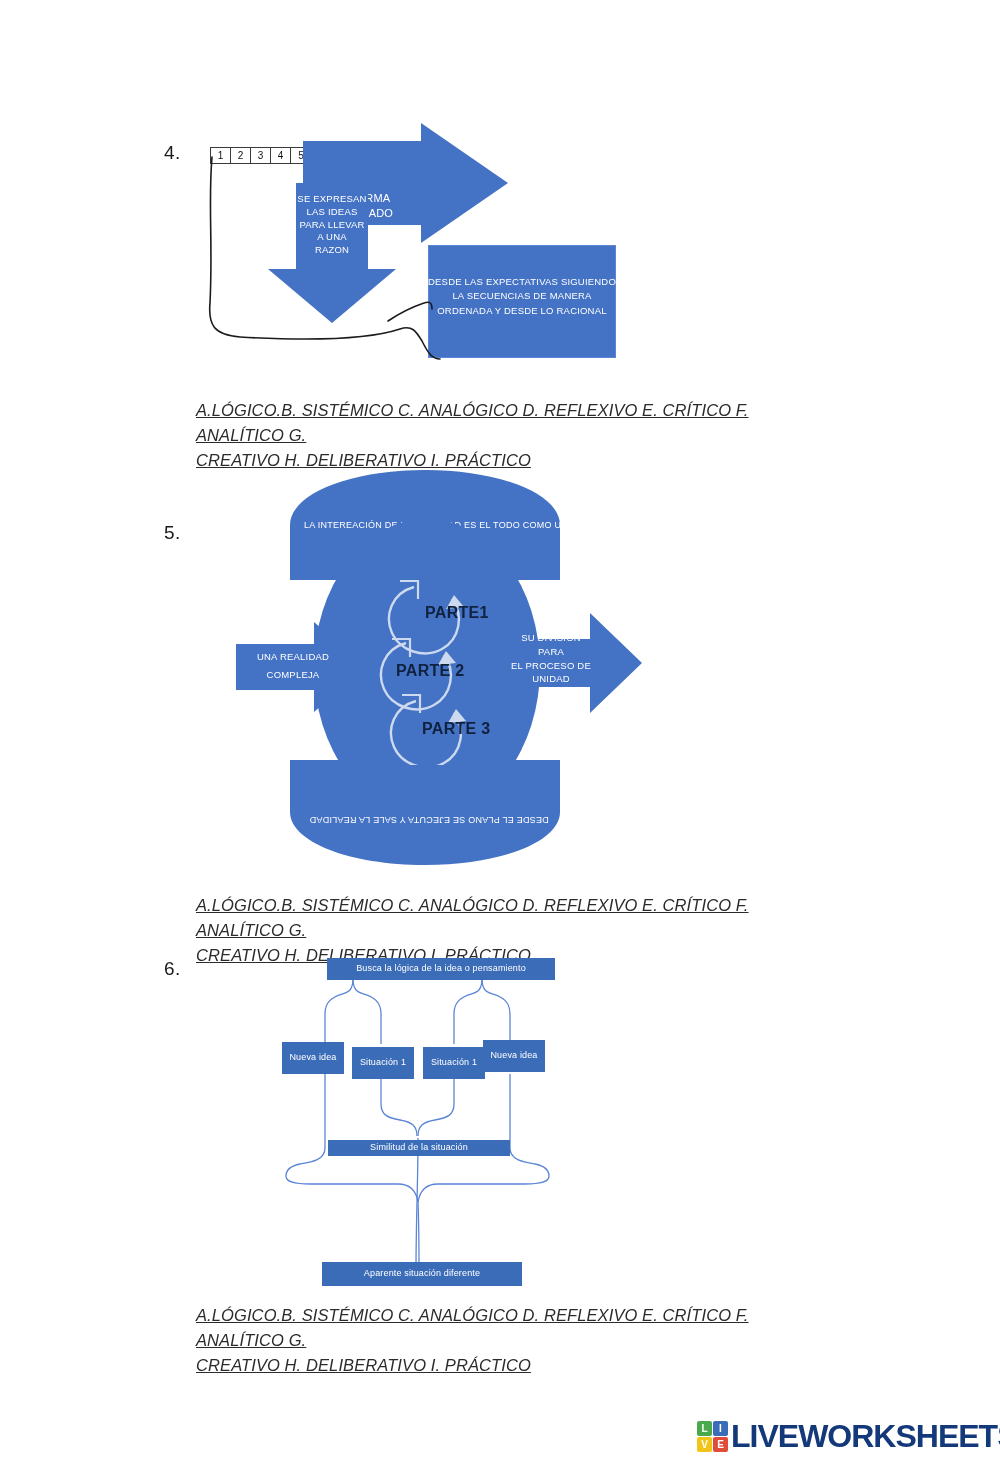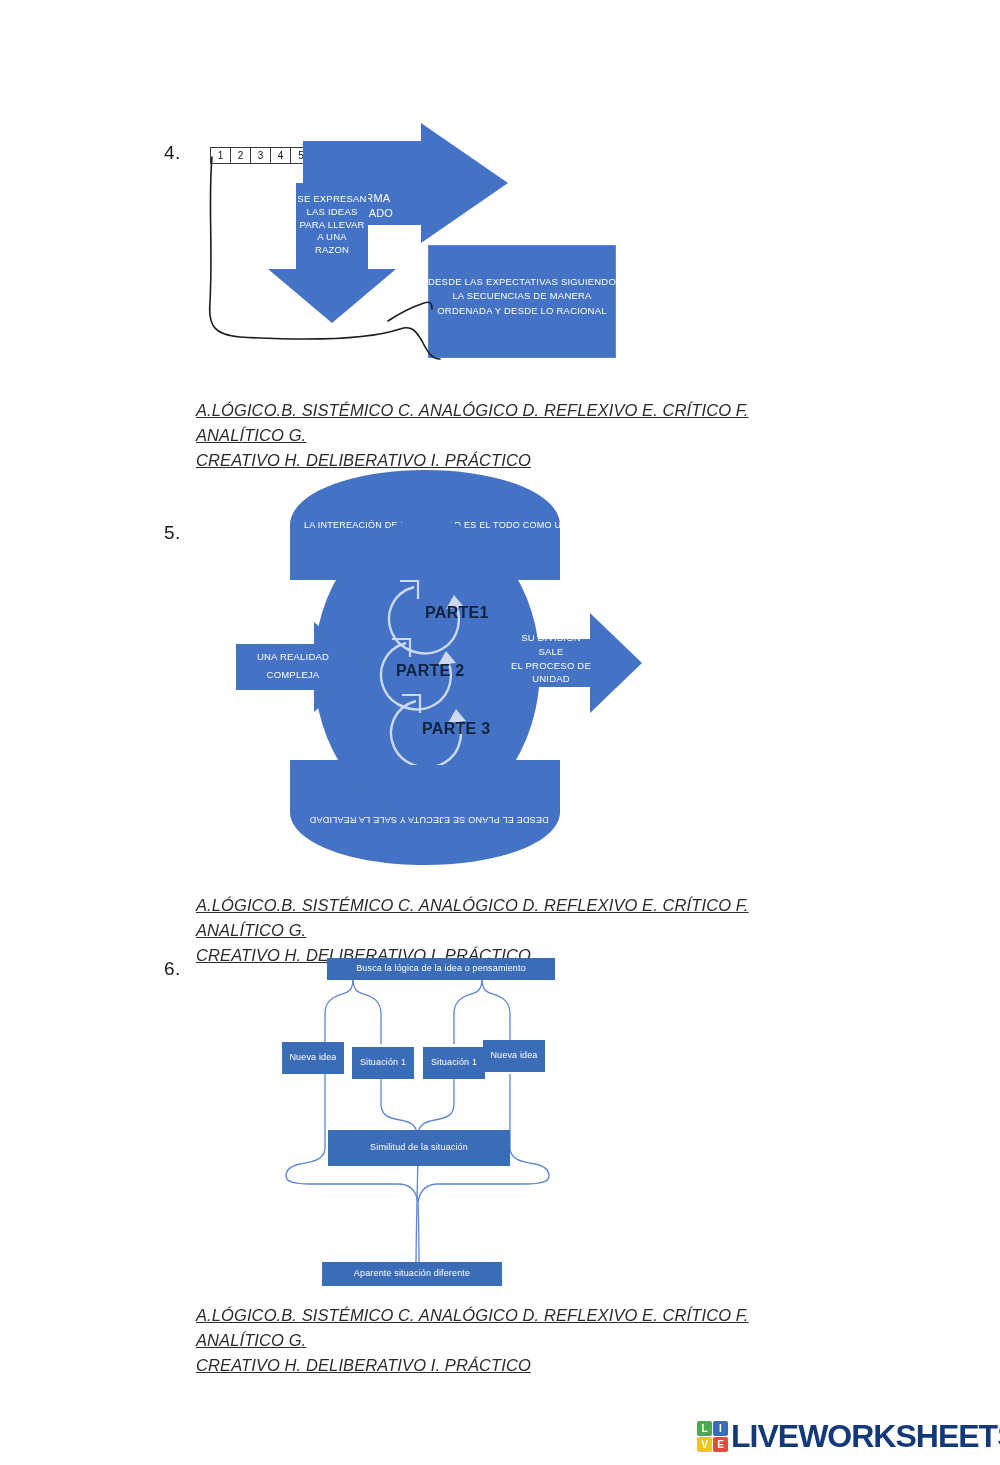--- a/index.html
+++ b/index.html
@@ -248,21 +248,21 @@
     </svg>
     <div class="arrow-label" style="left:6px; top:178px; width:86px; line-height:1.9;margin-left:14px;">
       <div>UNA REALIDAD</div>
       <div>COMPLEJA</div>
     </div>
 
     <svg class="abs" style="left:276px; top:143px;" width="136" height="100" viewBox="0 0 136 100">
       <polygon points="0,26 84,26 84,0 136,50 84,100 84,74 0,74" fill="#4472C4"></polygon>
     </svg>
     <div class="arrow-label" style="left:278px; top:161px; width:86px; line-height:1.45;">
-      <div>SU DIVISION SALE</div>
+      <div>SU DIVISION PARA</div>
       <div>EL PROCESO DE</div>
       <div>UNIDAD</div>
     </div>
   </div>
 
   <div class="abs answers" style="left:196px; top:893px;">
     <div>A.LÓGICO.B. SISTÉMICO C. ANALÓGICO D. REFLEXIVO E. CRÍTICO F.  ANALÍTICO G.</div>
     <div>CREATIVO H. DELIBERATIVO I. PRÁCTICO</div>
   </div>
 
@@ -292,23 +292,23 @@
       </g>
     </svg>
 
     <div class="fbox" style="left:57px; top:6px; width:228px; height:22px;">Busca la lógica  de la idea o pensamiento</div>
 
     <div class="fbox" style="left:12px; top:90px; width:62px; height:32px;">Nueva idea</div>
     <div class="fbox" style="left:82px; top:95px; width:62px; height:32px;">Situación 1</div>
     <div class="fbox" style="left:153px; top:95px; width:62px; height:32px;">Situación 1</div>
     <div class="fbox" style="left:213px; top:88px; width:62px; height:32px;">Nueva idea</div>
 
-    <div class="fbox" style="left:58px; top:178px; width:182px; height:36px;">Similitud de la situación</div>
-
-    <div class="fbox" style="left:52px; top:310px; width:180px; height:24px;">Aparente situación diferente</div>
+    <div class="fbox" style="left:58px; top:188px; width:182px; height:16px;">Similitud de la situación</div>
+
+    <div class="fbox" style="left:52px; top:310px; width:200px; height:24px;">Aparente situación diferente</div>
   </div>
 
   <div class="abs answers" style="left:196px; top:1303px;">
     <div>A.LÓGICO.B. SISTÉMICO C. ANALÓGICO D. REFLEXIVO E. CRÍTICO F.  ANALÍTICO G.</div>
     <div>CREATIVO H. DELIBERATIVO I. PRÁCTICO</div>
   </div>
 
   <div class="logo-wrap" style="left:697px; top:1418px;">
     <div class="logo-tiles">
       <div class="tile" style="background:#4aa94a;">L</div>

